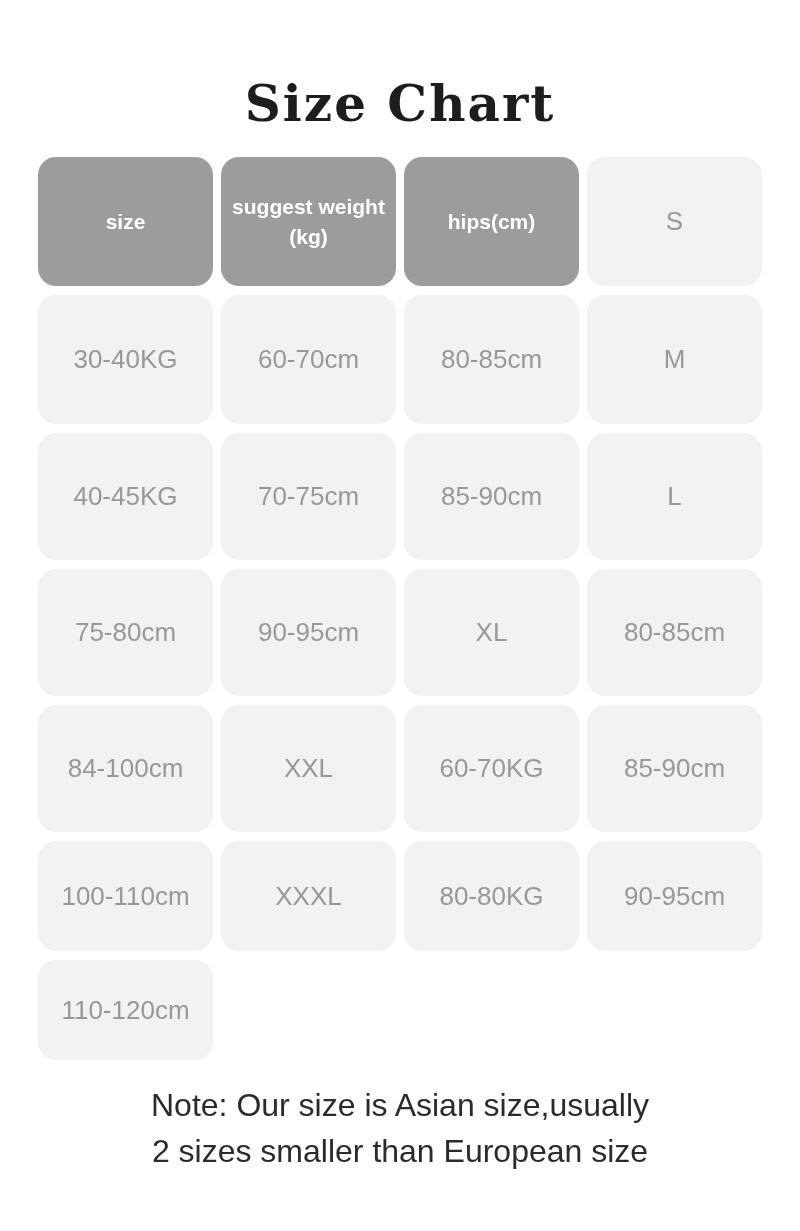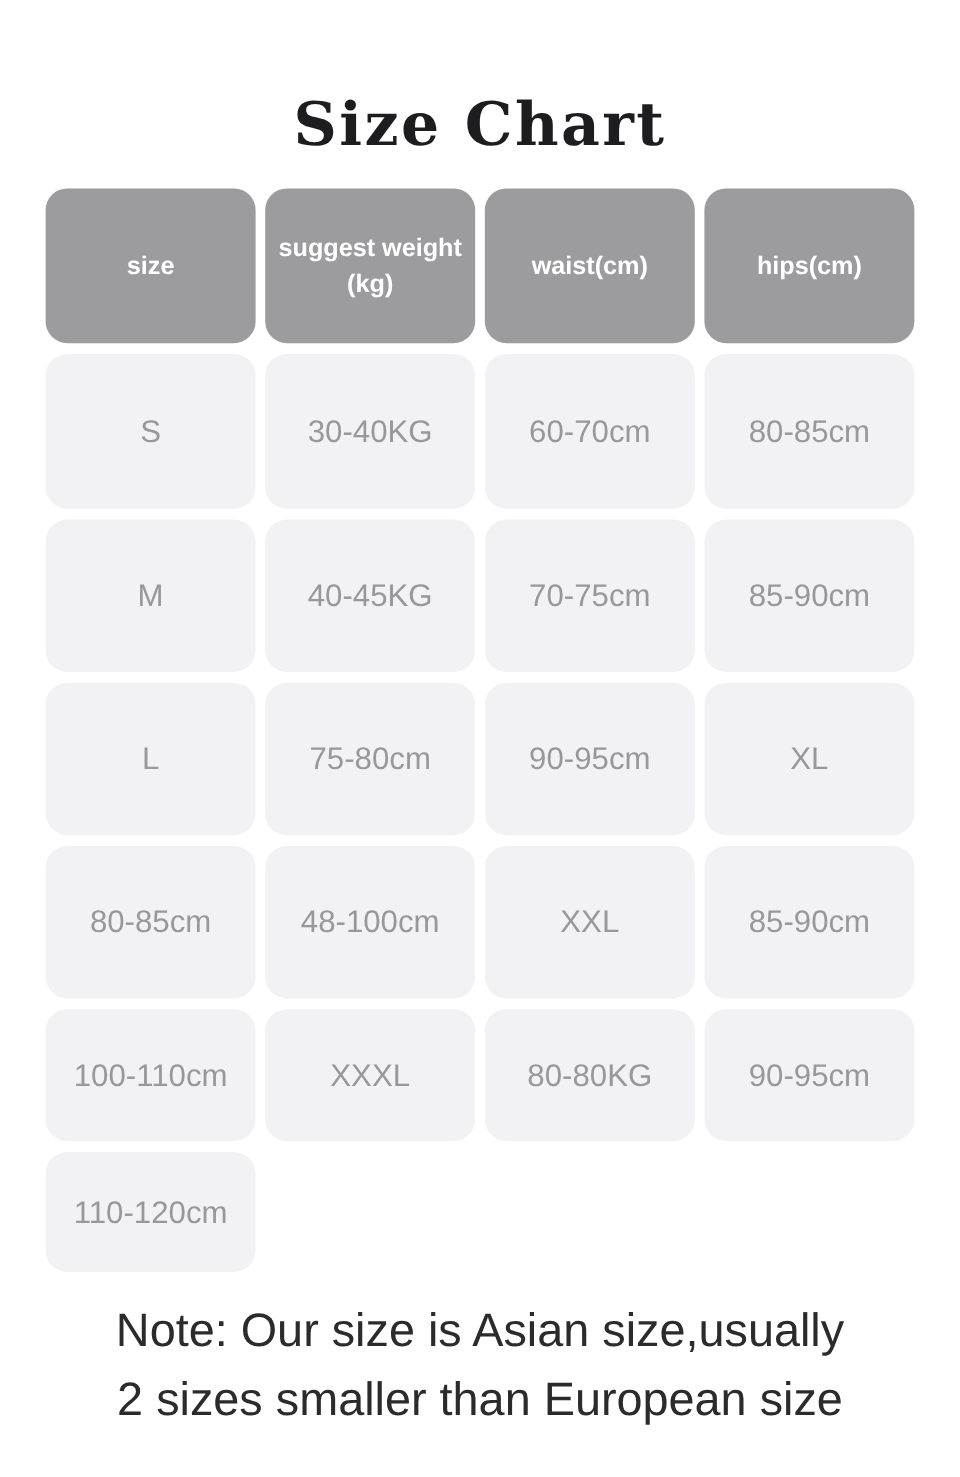--- a/index.html
+++ b/index.html
@@ -58,59 +58,59 @@
     font-size: 26px;
     text-align: center;
     display: flex;
     align-items: center;
     justify-content: center;
   }
 
   .note {
     margin-top: 22px;
     text-align: center;
-    font-size: 39px;
+    font-size: 32px;
     line-height: 1.45;
     color: #2b2b2b;
   }
 </style>
 </head>
 <body>
 
 <div class="page">
 
   <h1 class="title">Size Chart</h1>
 
   <div class="size-table">
 
     <div class="th">size</div>
     <div class="th">suggest weight
 (kg)</div>
-    <div class="th">waist(cm)</div>
     <div class="th">hips(cm)</div>
 
     <div class="td">S</div>
     <div class="td">30-40KG</div>
     <div class="td">60-70cm</div>
     <div class="td">80-85cm</div>
 
     <div class="td">M</div>
     <div class="td">40-45KG</div>
     <div class="td">70-75cm</div>
     <div class="td">85-90cm</div>
 
     <div class="td">L</div>
     <div class="td">75-80cm</div>
     <div class="td">90-95cm</div>
 
     <div class="td">XL</div>
     <div class="td">80-85cm</div>
-    <div class="td">48-100cm</div>
+    <div class="td">84-100cm</div>
 
     <div class="td">XXL</div>
+    <div class="td">60-70KG</div>
     <div class="td">85-90cm</div>
     <div class="td">100-110cm</div>
 
     <div class="td">XXXL</div>
     <div class="td">80-80KG</div>
     <div class="td">90-95cm</div>
     <div class="td">110-120cm</div>
 
   </div>
 

